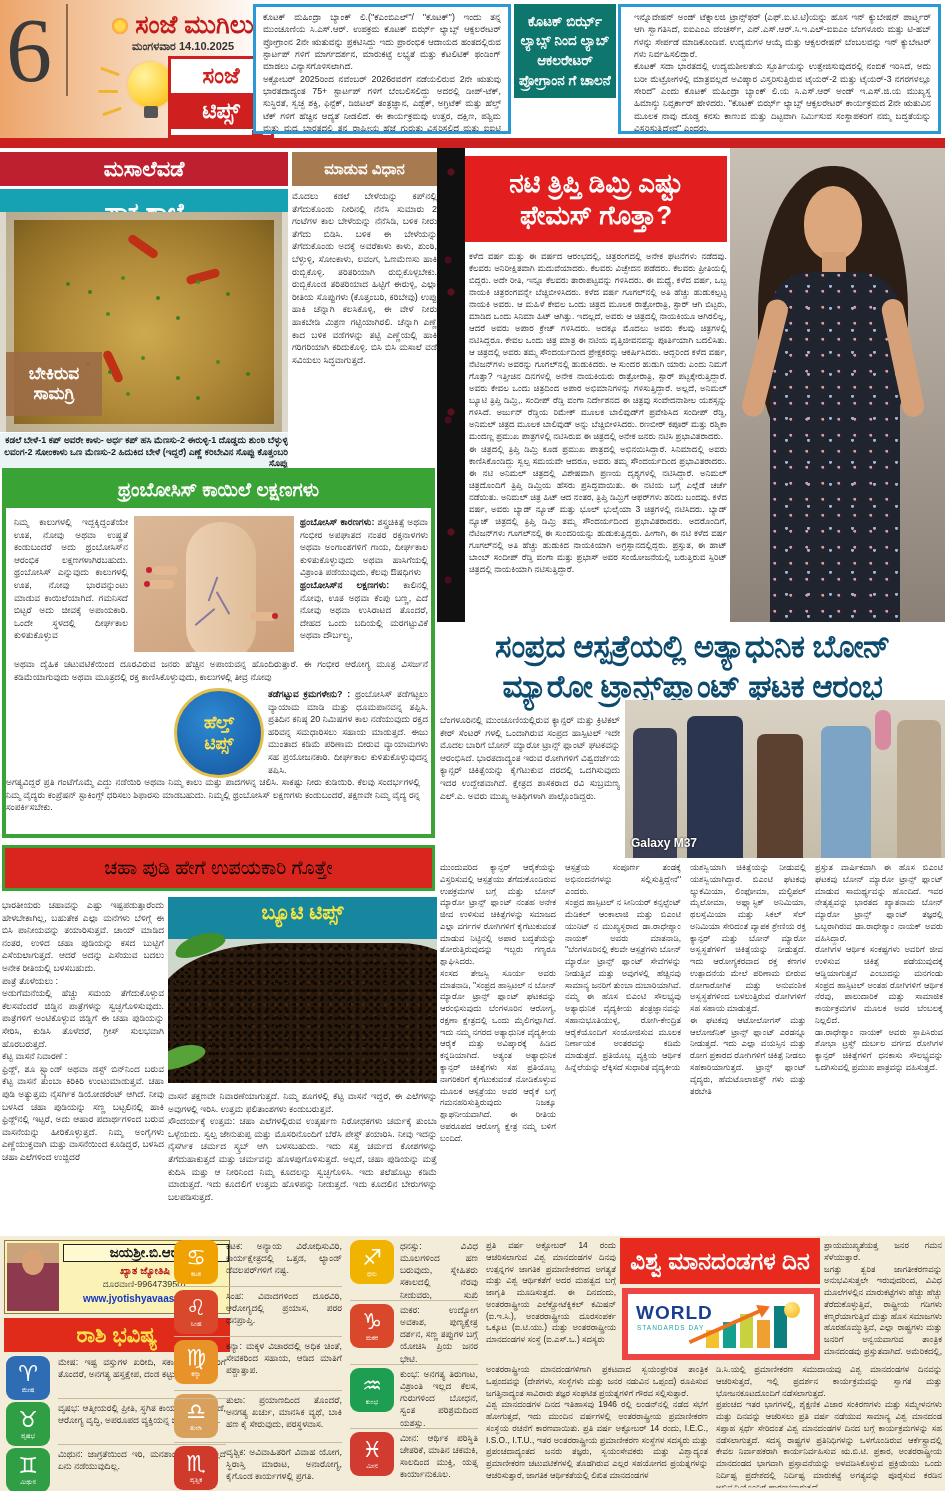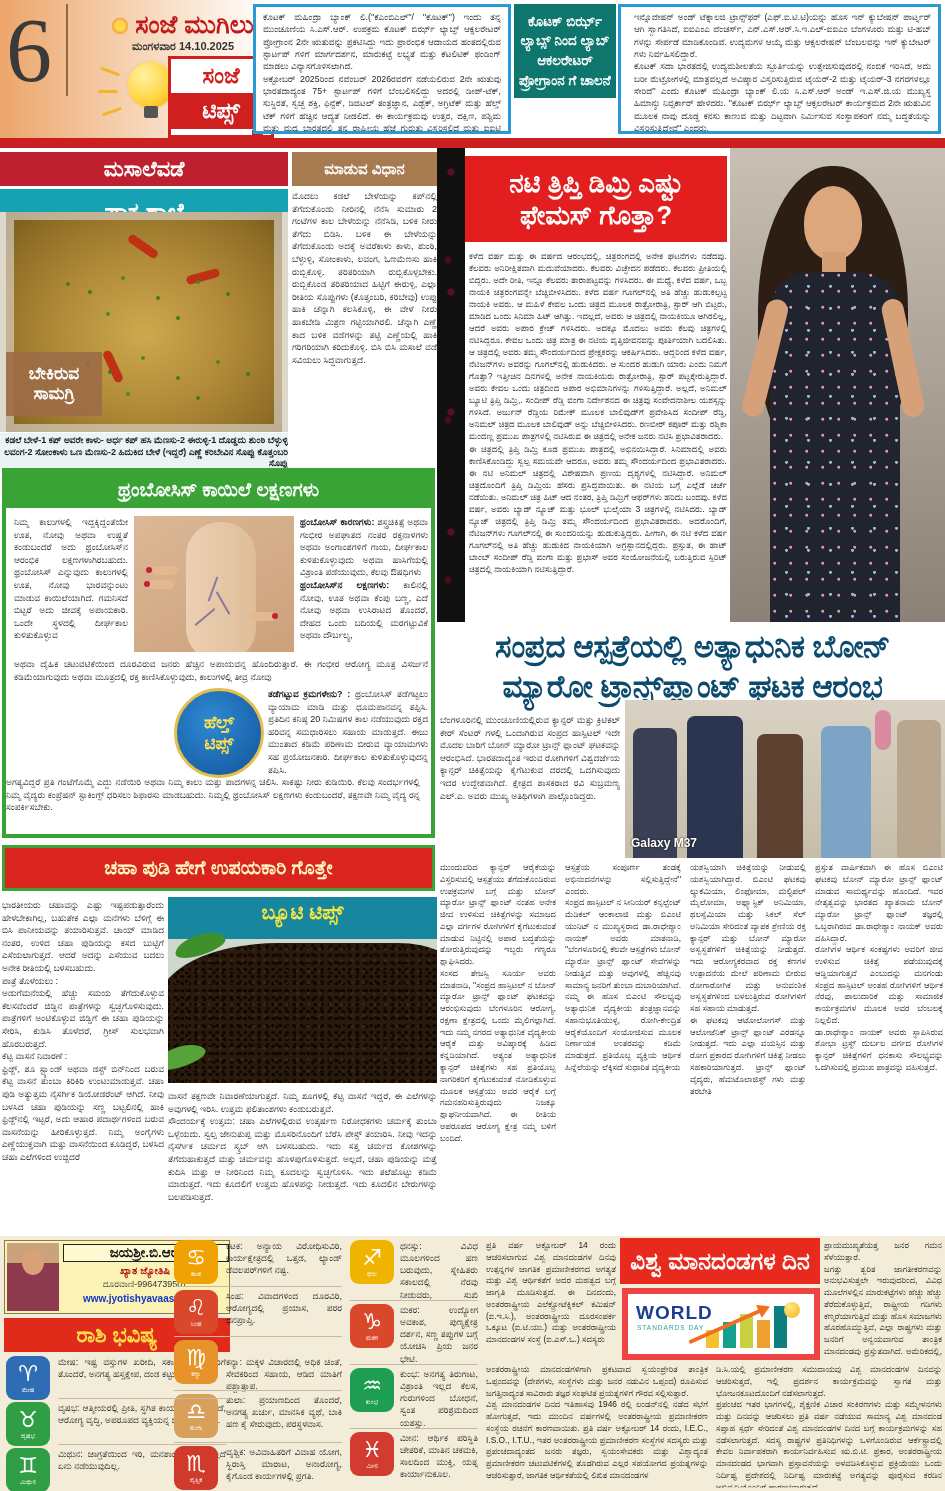--- a/index.html
+++ b/index.html
@@ -38,21 +38,21 @@
   
   .thromb{left:2px;top:468px;width:433px;height:370px;border:4px solid #3aa335;background:#fff;box-sizing:border-box;}
   .thromb-title{left:0;top:0;width:100%;height:36px;background:#3aa335;color:#fff;font-weight:bold;font-size:19px;}
   .leg-photo{left:128px;top:44px;width:160px;height:136px;background:linear-gradient(150deg,#dbb897 0%,#cda07b 100%);overflow:hidden;}
   .leg-shape{position:absolute;left:52px;top:6px;width:70px;height:140px;background:linear-gradient(90deg,#ecd0b2,#dfbd99);border-radius:34px;}
   .vein{position:absolute;width:2px;height:26px;background:#8579a0;border-radius:2px;}
   .finger{position:absolute;width:26px;height:9px;background:#e3b78f;border-radius:5px;}
   .nail{position:absolute;width:6px;height:6px;background:#c52030;border-radius:50%;}
   .tips-circle{left:168px;top:216px;width:84px;height:84px;border-radius:50%;background:radial-gradient(circle at 40% 35%,#2d8ad2,#13539c);border:3px solid #e4c04a;color:#ffe14d;font-weight:bold;font-size:17px;line-height:1.25;}
   
-  .tea-title{left:2px;top:845px;width:433px;height:46px;background:#d9251d;border:3px solid #3aa335;box-sizing:border-box;color:#fef9c3;font-weight:bold;font-size:19px;}
+  .tea-title{left:2px;top:845px;width:433px;height:46px;background:#d9251d;border:3px solid #3aa335;box-sizing:border-box;color:#000000;font-weight:normal;font-size:19px;}
   .tea-img{left:168px;top:897px;width:269px;height:186px;background:linear-gradient(180deg,#1787a0 0 42px,#cfd8cd 42px);overflow:hidden;}
   .tea-beauty{position:absolute;left:0;top:4px;width:100%;text-align:center;color:#f5e642;font-weight:bold;font-size:20px;}
   .tea-mass{position:absolute;left:-10px;top:46px;width:300px;height:150px;background:
      radial-gradient(circle at 20% 30%,#120a05 1.6px,transparent 2px),
      radial-gradient(circle at 70% 60%,#3a2410 1.6px,transparent 2px),
      radial-gradient(circle at 45% 80%,#0e0803 1.6px,transparent 2px),#2a1a0d;
      background-size:9px 9px,11px 11px,7px 7px;border-radius:40% 20% 0 0;}
   .tea-leaf{position:absolute;width:52px;height:20px;background:#3f8f2a;border-radius:50% 50% 50% 50%/60% 60% 40% 40%;transform:rotate(-18deg);}
   
   .dark-strip{left:437px;top:148px;width:28px;height:474px;background:
@@ -266,21 +266,21 @@
   <div class="z-txt abs" style="left:226px;top:1240px;width:116px;height:46px;">ಕಟಕ: ಅನ್ಯಾಯ ವಿರೋಧಿಸುವಿರಿ, ಕಾರ್ಯಕ್ಷೇತ್ರದಲ್ಲಿ ಒತ್ತಡ, ಲ್ಯಾಂಡ್ ಡೆವಲಪರ್‌ಗಳಿಗೆ ನಷ್ಟ.</div>
   <div class="abs z-icon" style="left: 174px; top: 1290px; background: rgb(217, 72, 43);">
       <span class="z-sym">♌</span>
       <span class="z-lab">ಸಿಂಹ</span>
     </div>
   <div class="z-txt abs" style="left:226px;top:1290px;width:116px;height:46px;">ಸಿಂಹ: ವಿವಾದಗಳಿಂದ ದೂರವಿರಿ, ಆರೋಗ್ಯದಲ್ಲಿ ಪ್ರಯಾಸ, ಪರರ ಧನಪ್ರಾಪ್ತಿ.</div>
   <div class="abs z-icon" style="left: 174px; top: 1340px; background: rgb(232, 146, 42);">
       <span class="z-sym">♍</span>
       <span class="z-lab">ಕನ್ಯಾ</span>
     </div>
-  <div class="z-txt abs" style="left:226px;top:1340px;width:116px;height:50px;margin-top:16px;">ಕನ್ಯಾ: ಮಕ್ಕಳ ವಿಚಾರದಲ್ಲಿ ಅಧಿಕ ಚಿಂತೆ, ಸೇವಕರಿಂದ ಸಹಾಯ, ಆಡಿದ ಮಾತಿಗೆ ಪಶ್ಚಾತ್ತಾಪ.</div>
+  <div class="z-txt abs" style="left:226px;top:1340px;width:116px;height:50px;">ಕನ್ಯಾ: ಮಕ್ಕಳ ವಿಚಾರದಲ್ಲಿ ಅಧಿಕ ಚಿಂತೆ, ಸೇವಕರಿಂದ ಸಹಾಯ, ಆಡಿದ ಮಾತಿಗೆ ಪಶ್ಚಾತ್ತಾಪ.</div>
   <div class="abs z-icon" style="left: 174px; top: 1394px; background: rgb(217, 160, 91);">
       <span class="z-sym">♎</span>
       <span class="z-lab">ತುಲಾ</span>
     </div>
   <div class="z-txt abs" style="left:226px;top:1394px;width:116px;height:48px;">ತುಲಾ: ಪ್ರಯಾಣದಿಂದ ತೊಂದರೆ, ಅನಗತ್ಯ ಖರ್ಚು, ಮಾನಸಿಕ ವ್ಯಥೆ, ಬಾಕಿ ಹಣ ಕೈ ಸೇರುವುದು, ಪರಸ್ಥಳವಾಸ.</div>
   <div class="abs z-icon" style="left: 174px; top: 1446px; background: rgb(207, 58, 42);">
       <span class="z-sym">♏</span>
       <span class="z-lab">ವೃಶ್ಚಿಕ</span>
     </div>
   <div class="z-txt abs" style="left:226px;top:1446px;width:116px;height:42px;">ವೃಶ್ಚಿಕ: ಅವಿವಾಹಿತರಿಗೆ ವಿವಾಹ ಯೋಗ, ಸ್ಥಿರಾಸ್ತಿ ಮಾರಾಟ, ಅನಾರೋಗ್ಯ, ಕೈಗೊಂಡ ಕಾರ್ಯಗಳಲ್ಲಿ ಪ್ರಗತಿ.</div>

